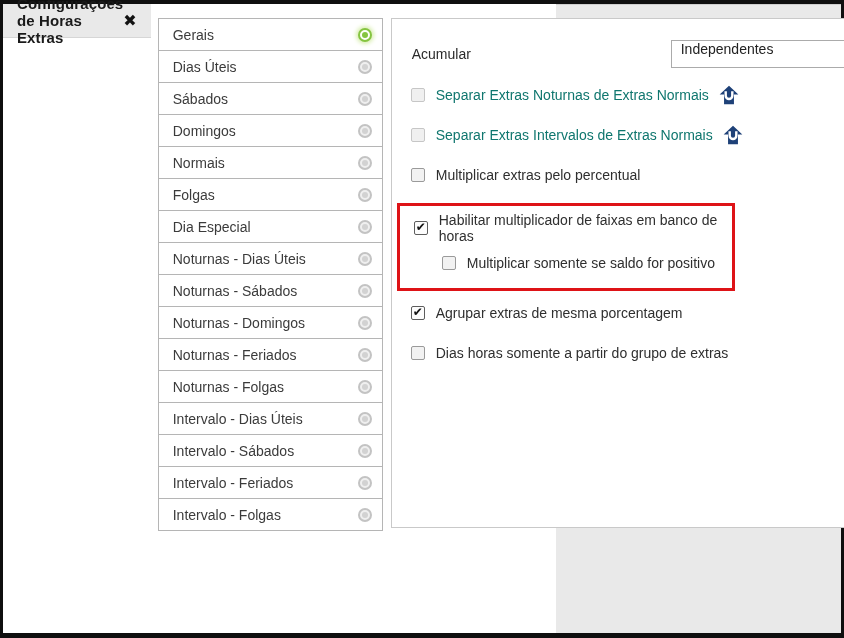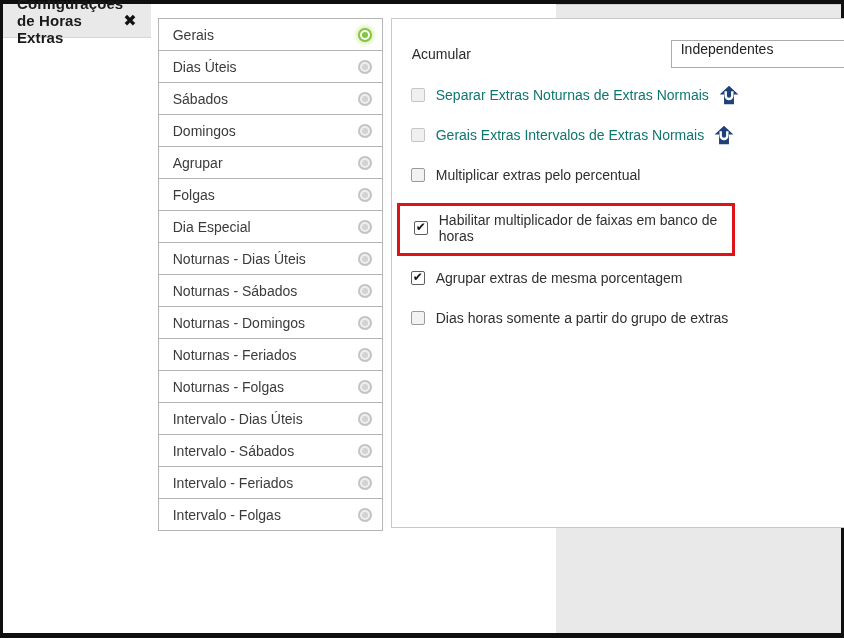--- a/index.html
+++ b/index.html
@@ -163,21 +163,21 @@
             <span class="dot"></span>
           </span>
       </div>
       <div class="side-item">
         <span class="lbl">Domingos</span>
         <span class="radio">
             <span class="dot"></span>
           </span>
       </div>
       <div class="side-item">
-        <span class="lbl">Agrupar</span>
+        <span class="lbl">Normais</span>
         <span class="radio">
             <span class="dot"></span>
           </span>
       </div>
       <div class="side-item">
         <span class="lbl">Folgas</span>
         <span class="radio">
             <span class="dot"></span>
           </span>
       </div>
@@ -259,41 +259,45 @@
         <span class="u-icon">
           <svg width="22" height="22" viewBox="0 0 20 20">
             <polygon points="10,1.5 18.5,9.5 14.5,9.5 14.5,18.5 5.5,18.5 5.5,9.5 1.5,9.5" fill="#1e4178"></polygon>
             <path d="M7,6.5 v4.2 a3,3 0 0 0 6,0 V6.5" stroke="#ffffff" stroke-width="2.2" fill="none"></path>
           </svg>
         </span>
       </div>
 
       <div class="opt-row disabled">
         <span class="checkbox"></span>
-        <span class="opt-label">Gerais Extras Intervalos de Extras Normais</span>
+        <span class="opt-label">Separar Extras Intervalos de Extras Normais</span>
         <span class="u-icon">
           <svg width="22" height="22" viewBox="0 0 20 20">
             <polygon points="10,1.5 18.5,9.5 14.5,9.5 14.5,18.5 5.5,18.5 5.5,9.5 1.5,9.5" fill="#1e4178"></polygon>
             <path d="M7,6.5 v4.2 a3,3 0 0 0 6,0 V6.5" stroke="#ffffff" stroke-width="2.2" fill="none"></path>
           </svg>
         </span>
       </div>
 
       <div class="opt-row">
         <span class="checkbox"></span>
         <span class="opt-label">Multiplicar extras pelo percentual</span>
       </div>
 
       <div class="red-box">
         <div class="opt-row">
           <span class="checkbox checked">
               <span class="mark">✔</span>
             </span>
           <span class="opt-label">Habilitar multiplicador de faixas em banco de horas</span>
         </div>
+        <div class="opt-row sub">
+          <span class="checkbox"></span>
+          <span class="opt-label">Multiplicar somente se saldo for positivo</span>
+        </div>
       </div>
 
       <div class="opt-row after-box">
         <span class="checkbox checked">
             <span class="mark">✔</span>
           </span>
         <span class="opt-label">Agrupar extras de mesma porcentagem</span>
       </div>
 
       <div class="opt-row">

